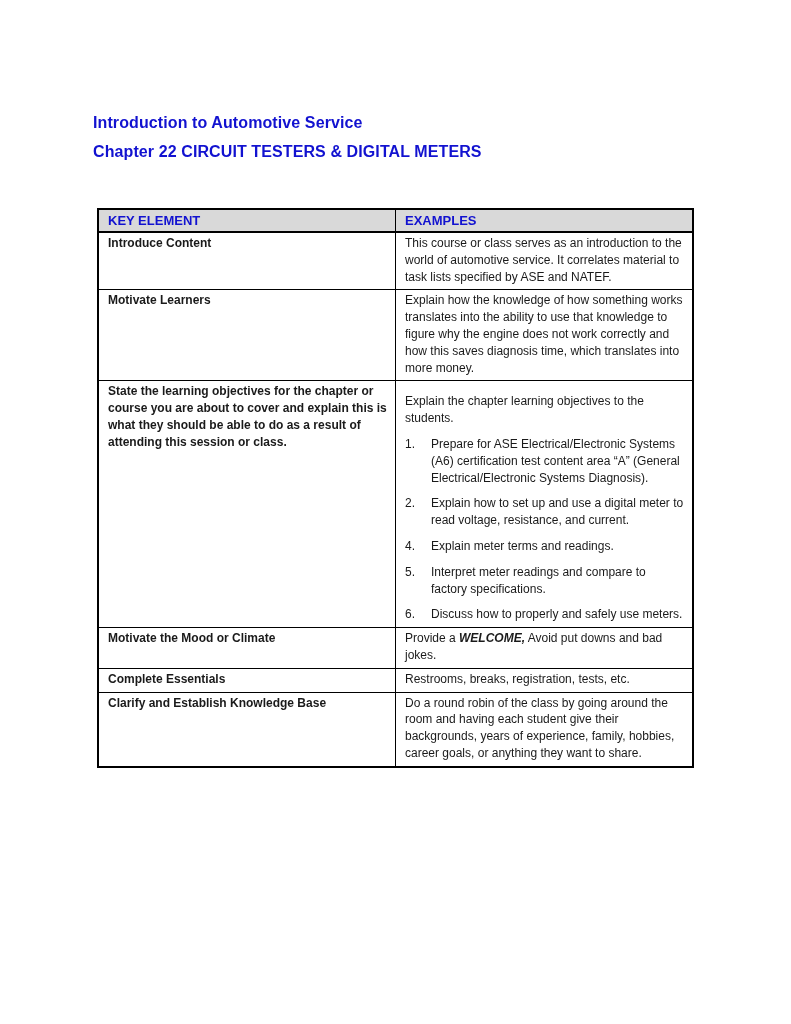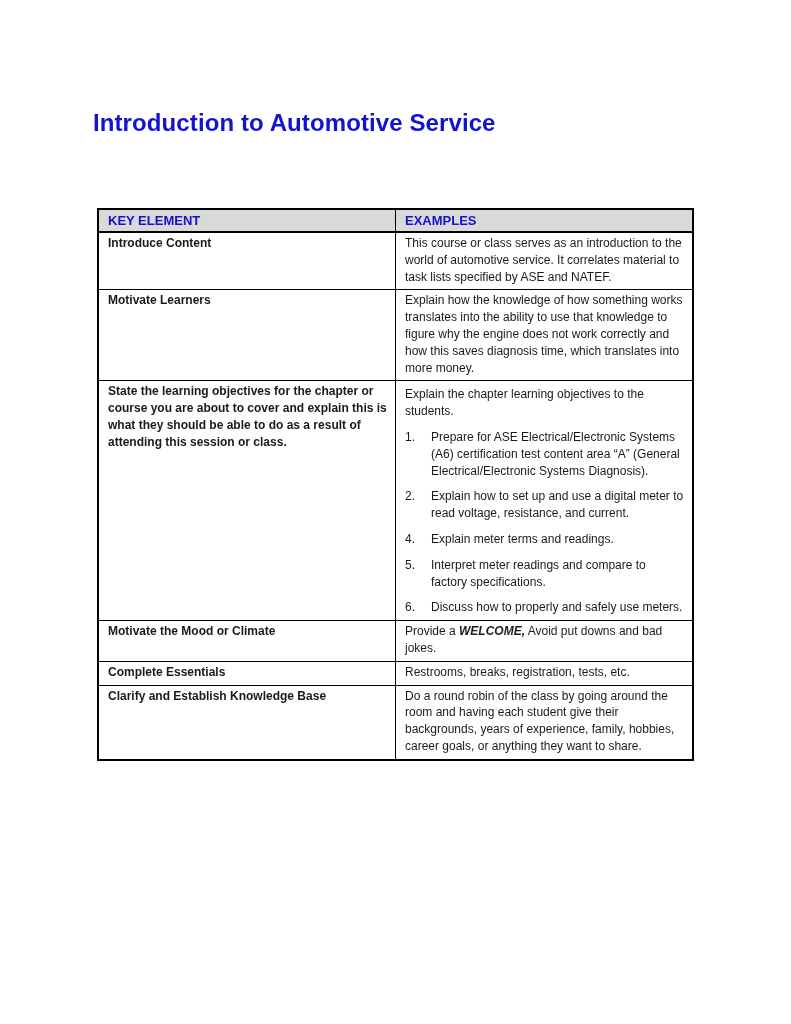--- a/index.html
+++ b/index.html
@@ -12,21 +12,21 @@
     font-family: "Liberation Sans", sans-serif;
     color: #1a1a1a;
     overflow: hidden;
   }
   .title-block {
     position: absolute;
     left: 93px;
     top: 108px;
   }
   .title-line {
-    font-size: 24px;
+    font-size: 16px;
     font-weight: bold;
     color: #1212d0;
     line-height: 29px;
     letter-spacing: 0.1px;
     white-space: nowrap;
   }
   .title-line.underlined {
     text-decoration: underline;
     text-decoration-thickness: 2px;
     text-underline-offset: 3px;
@@ -59,21 +59,21 @@
     font-size: 12px;
     line-height: 1.4;
     padding: 2px 8px 4px 9px;
   }
   td.key-cell {
     font-weight: bold;
     font-size: 11.5px;
     width: 170px;
   }
   td.example-cell { width: 427px; }
-  .obj-intro { margin-top: 3px; }
+  .obj-intro { margin-top: 10px; }
   .obj-item {
     display: flex;
     margin-top: 9px;
   }
   .obj-num {
     width: 26px;
     flex: 0 0 26px;
   }
   .obj-text { flex: 1; }
   .bi { font-weight: bold; font-style: italic; }
@@ -84,20 +84,21 @@
   tr.r5 { height: 19px; }
   tr.r6 { height: 52px; }
 </style>
 </head>
 <body>
 
 <div class="page">
 
   <div class="title-block">
     <div class="title-line">Introduction to Automotive Service</div>
+    <div class="title-line">Chapter 22 CIRCUIT TESTERS &amp; DIGITAL METERS</div>
   </div>
 
   <table class="doc-table">
     <thead>
       <tr>
         <th>KEY ELEMENT</th>
         <th>EXAMPLES</th>
       </tr>
     </thead>
     <tbody>

